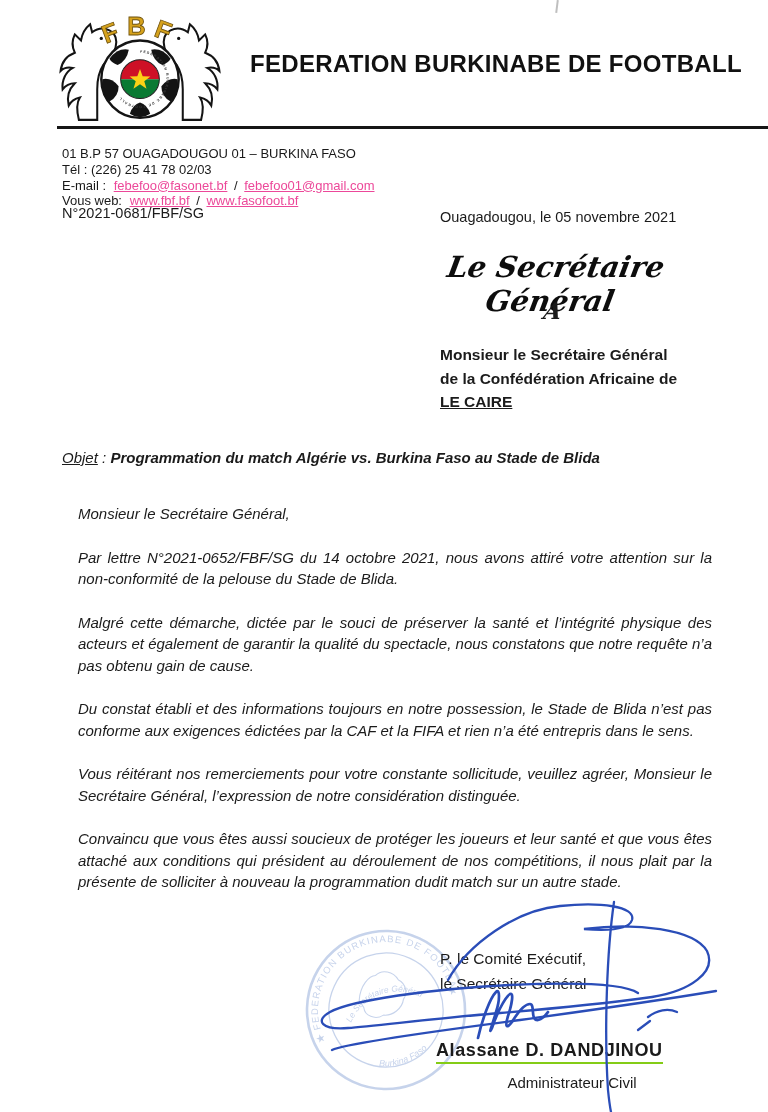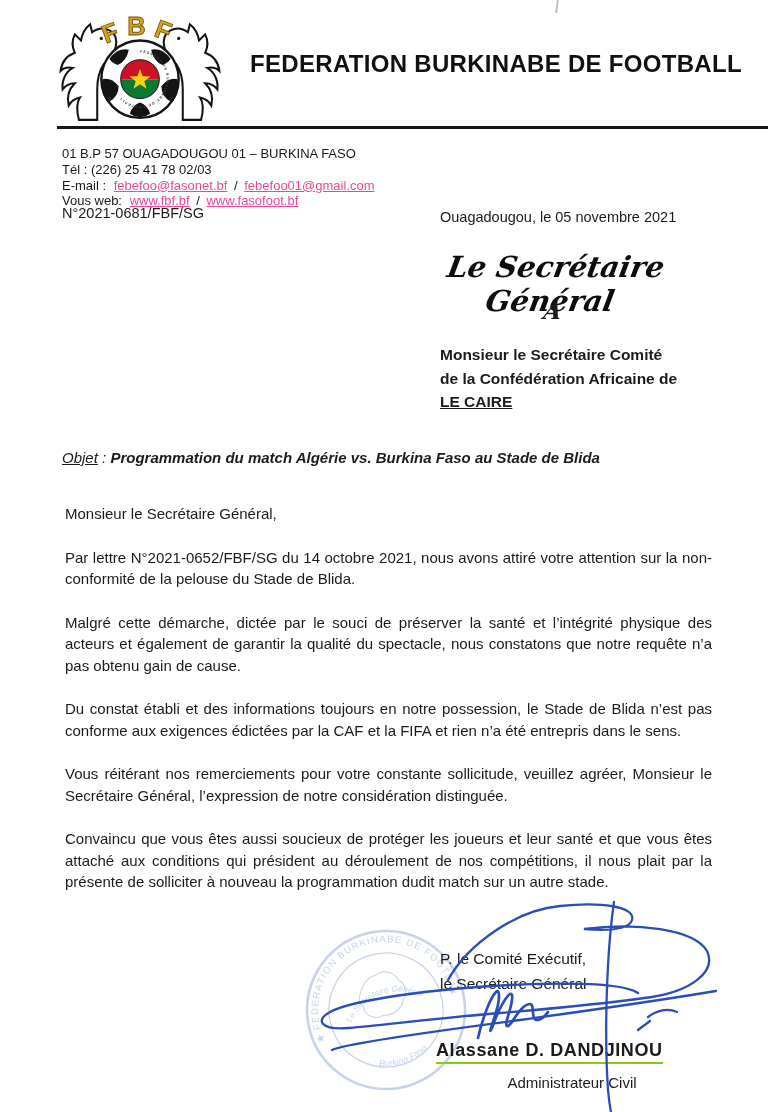--- a/index.html
+++ b/index.html
@@ -33,21 +33,21 @@
   #recipient{left:440px;top:343px;font-size:15.5px;font-weight:bold;line-height:23.5px;}
   #recipient .city{text-decoration:underline;}
 
   
   #subject{left:62px;top:449px;font-size:15px;font-style:italic;}
   #subject .obj-label{text-decoration:underline;}
   #subject .obj-text{font-weight:bold;}
 
   
   #letter-body{left:62px;top:503px;width:650px;font-size:15px;line-height:21.5px;}
-  #letter-body p{margin:0 0 22px 3px;text-align:justify;}
+  #letter-body p{margin:0 0 22px 16px;text-align:justify;font-style:italic;}
   #letter-body p.salutation{text-align:left;}
 
   
   #stamp-wrap{left:302px;top:926px;width:168px;height:168px;z-index:1;}
   #sig-text{left:440px;top:946px;font-size:15.5px;line-height:25px;z-index:2;}
   #sig-name{left:436px;top:1040px;font-size:18px;font-weight:bold;letter-spacing:.6px;
             border-bottom:2px solid #84cc16;padding-bottom:1px;z-index:2;}
   #sig-title{left:436px;top:1066px;width:272px;text-align:center;
              font-size:15px;z-index:2;margin-top:8px;}
   #sig-overlay{left:0;top:0;width:768px;height:1112px;z-index:3;pointer-events:none;}
@@ -123,21 +123,21 @@
   </div>
 </div>
 
 <div class="abs" id="reference">N°2021-0681/FBF/SG</div>
 <div class="abs" id="dateline">Ouagadougou, le 05 novembre 2021</div>
 
 <div class="abs" id="sender-title">Le Secrétaire Général</div>
 <div class="abs" id="to-marker">A</div>
 
 <div class="abs" id="recipient">
-  <div>Monsieur le Secrétaire Comité</div>
+  <div>Monsieur le Secrétaire Général</div>
   <div>de la Confédération Africaine de</div>
   <div class="city">LE CAIRE</div>
 </div>
 
 <div class="abs" id="subject">
   <span class="obj-label">Objet</span><span> : </span><span class="obj-text">Programmation du match Algérie vs. Burkina Faso au Stade de Blida</span>
 </div>
 
 <div class="abs" id="letter-body">
   <p class="salutation">Monsieur le Secrétaire Général,</p>

